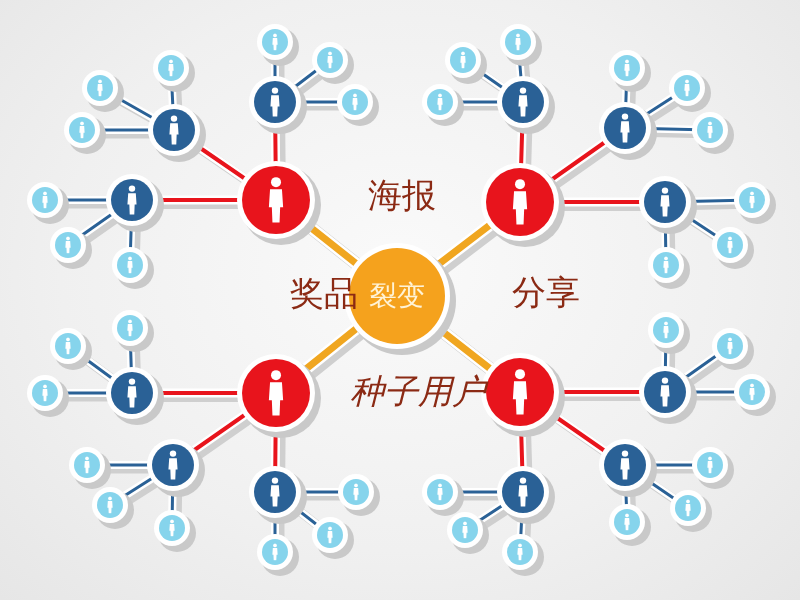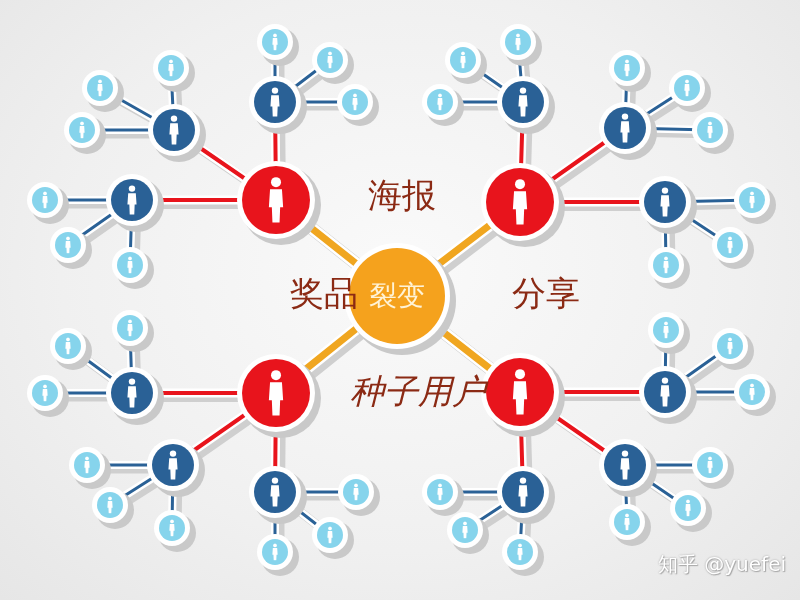--- a/index.html
+++ b/index.html
@@ -499,17 +499,16 @@
           <circle cx="397" cy="296" r="53" fill="#ffffff"></circle>
           <circle cx="397" cy="296" r="48" fill="#f5a21d"></circle>
         </g>
       </g>
   </svg>
 
   <div class="center-lbl" id="center-label" style="left: 369px; top: 282px;">裂变</div>
 
   <div class="lbl" id="lbl-poster" style="left: 368px; top: 178px;">海报</div>
   <div class="lbl" id="lbl-prize" style="left: 242px; top: 276px; margin-left: 48px;">奖品</div>
-  <div class="lbl" id="lbl-share" style="left: 512px; top: 276px;">分享</div>
+  <div class="lbl" id="lbl-share" style="left: 512px; top: 276px; font-family: Liberation Serif, serif;">分享</div>
   <div class="lbl" id="lbl-seed" style="left: 350px; top: 374px; font-style: italic;">种子用户</div>
 
-  <div class="wm">知乎 @yuefei</div>
 </div>
 
 </body></html>

